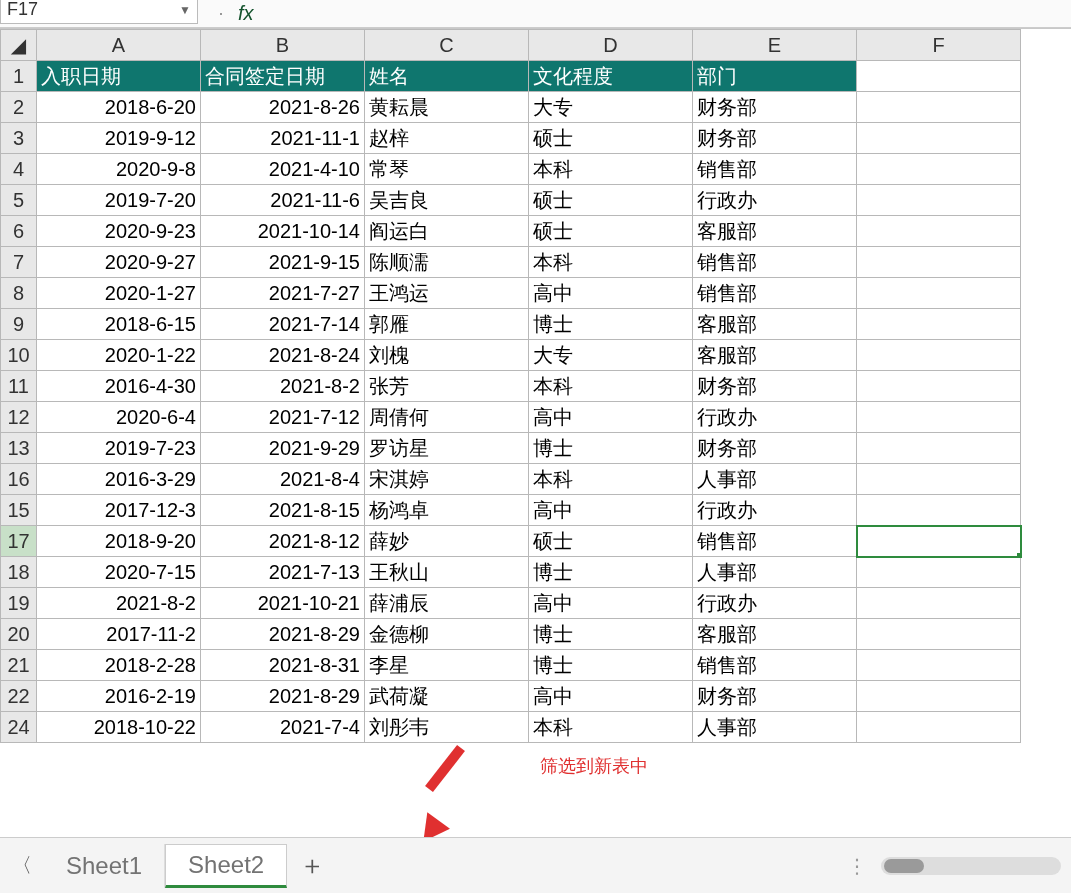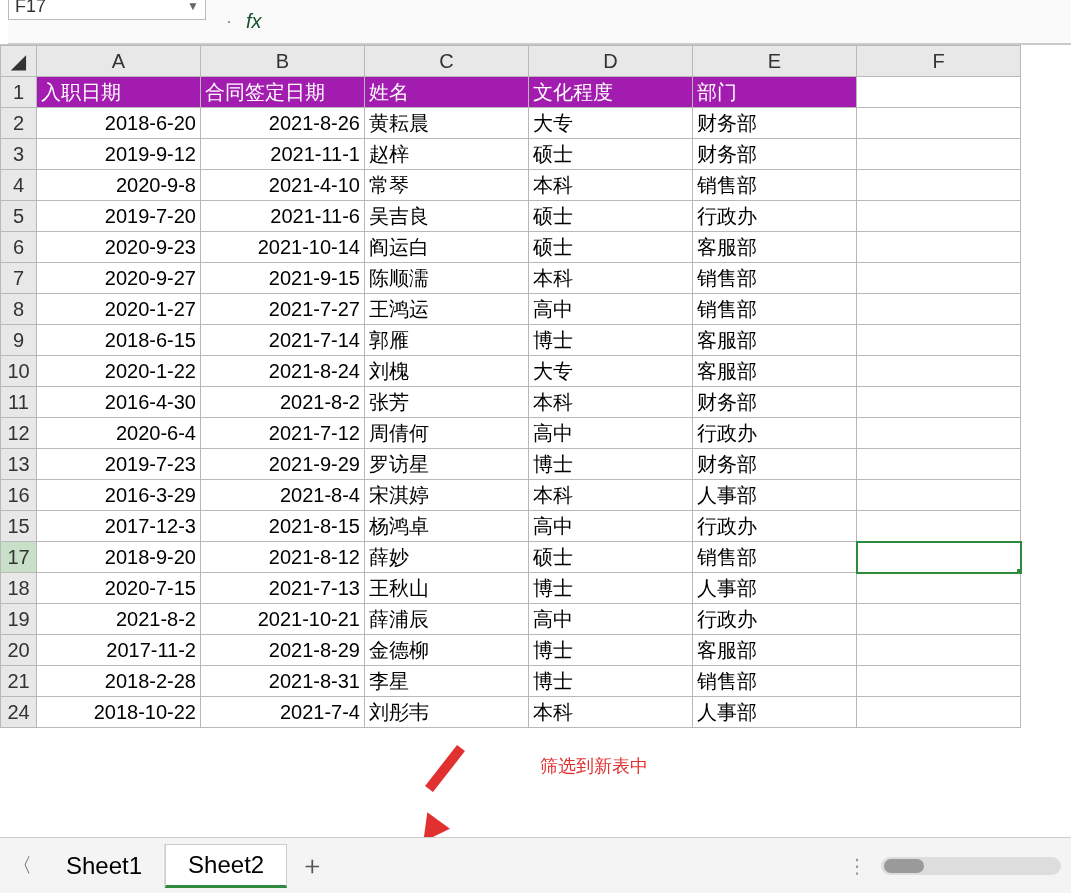--- a/index.html
+++ b/index.html
@@ -9,25 +9,25 @@
   background: #fff;
   width: 1071px;
   height: 893px;
   overflow: hidden;
   position: relative;
 }
 
 
 .formula-row {
   display: flex;
-  height: 44px;
+  align-items: center;
+  height: 28px;
   border-bottom: 1px solid #ccc;
   background: #fafafa;
   overflow: hidden;
-  margin-left: 8px;
 }
 .name-box {
   width: 198px;
   height: 28px;
   border: 1px solid #bbb;
   background: #fff;
   display: flex;
   align-items: center;
   padding: 0 6px;
   font-size: 18px;
@@ -65,21 +65,21 @@
   color: #333;
   text-align: center;
   font-weight: 400;
   font-size: 18px;
 }
 .corner { width: 36px; }
 .rowhead { width: 36px; text-align: center; }
 .colhead { text-align: center; }
 .sel-row .rowhead { background: #c8e0c8; }
 .cell { background: #fff; }
-.hdrcell { background: #a21caf; color: #fff; text-align: left; }
+.hdrcell { background: #0f766e; color: #fff; text-align: left; }
 .al-r { text-align: right; }
 .al-l { text-align: left; }
 
 
 .sel-cell {
   outline: 2px solid #2e8b3d;
   outline-offset: -1px;
   position: relative;
   background: #fff;
 }
@@ -144,21 +144,21 @@
   border-top: 1px solid #ccc;
   display: flex;
   align-items: center;
 }
 .tab-nav {
   width: 44px; text-align: center; color: #555; font-size: 20px;
 }
 .tab {
   padding: 6px 22px;
   font-size: 24px;
-  color: #000000;
+  color: #737373;
   border-right: 1px solid #ddd;
   background: #f4f4f4;
   height: 44px;
   display: flex;
   align-items: center;
 }
 .tab.active {
   background: #fff;
   border-bottom: 3px solid #2e8b3d;
   border-top: 1px solid #ccc;
@@ -402,20 +402,29 @@
         <tr>
           <th class="rowhead">21</th>
           <td class="cell al-r">2018-2-28</td>
           <td class="cell al-r">2021-8-31</td>
           <td class="cell al-l">李星</td>
           <td class="cell al-l">博士</td>
           <td class="cell al-l">销售部</td>
           <td class="cell"></td>
         </tr>
         <tr>
+          <th class="rowhead">22</th>
+          <td class="cell al-r">2016-2-19</td>
+          <td class="cell al-r">2021-8-29</td>
+          <td class="cell al-l">武荷凝</td>
+          <td class="cell al-l">高中</td>
+          <td class="cell al-l">财务部</td>
+          <td class="cell"></td>
+        </tr>
+        <tr>
           <th class="rowhead">24</th>
           <td class="cell al-r">2018-10-22</td>
           <td class="cell al-r">2021-7-4</td>
           <td class="cell al-l">刘彤韦</td>
           <td class="cell al-l">本科</td>
           <td class="cell al-l">人事部</td>
           <td class="cell"></td>
         </tr>
       </tbody>
   </table>

